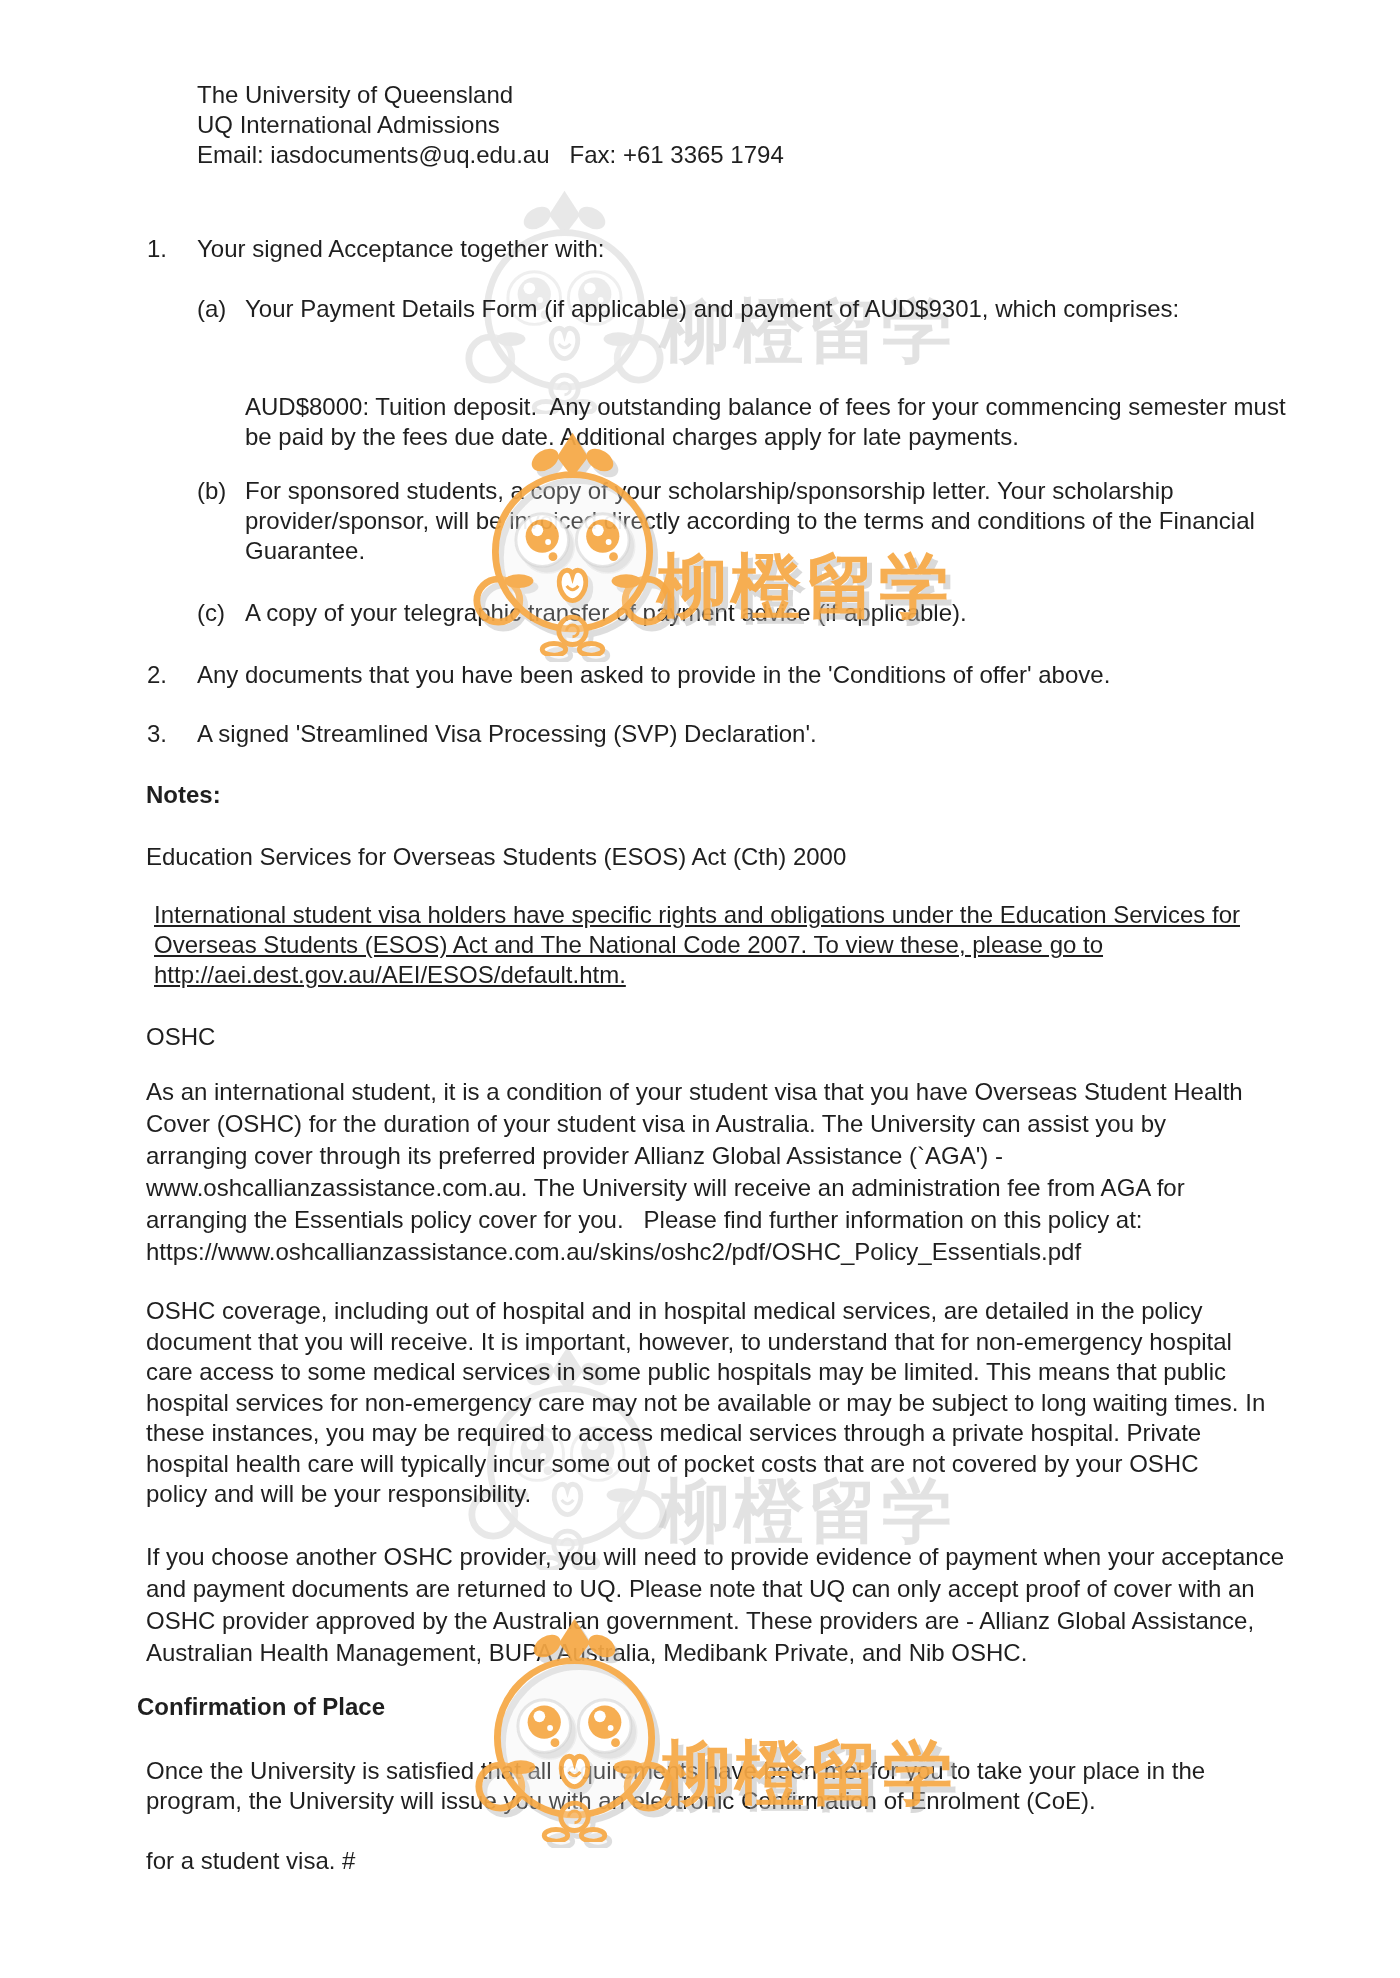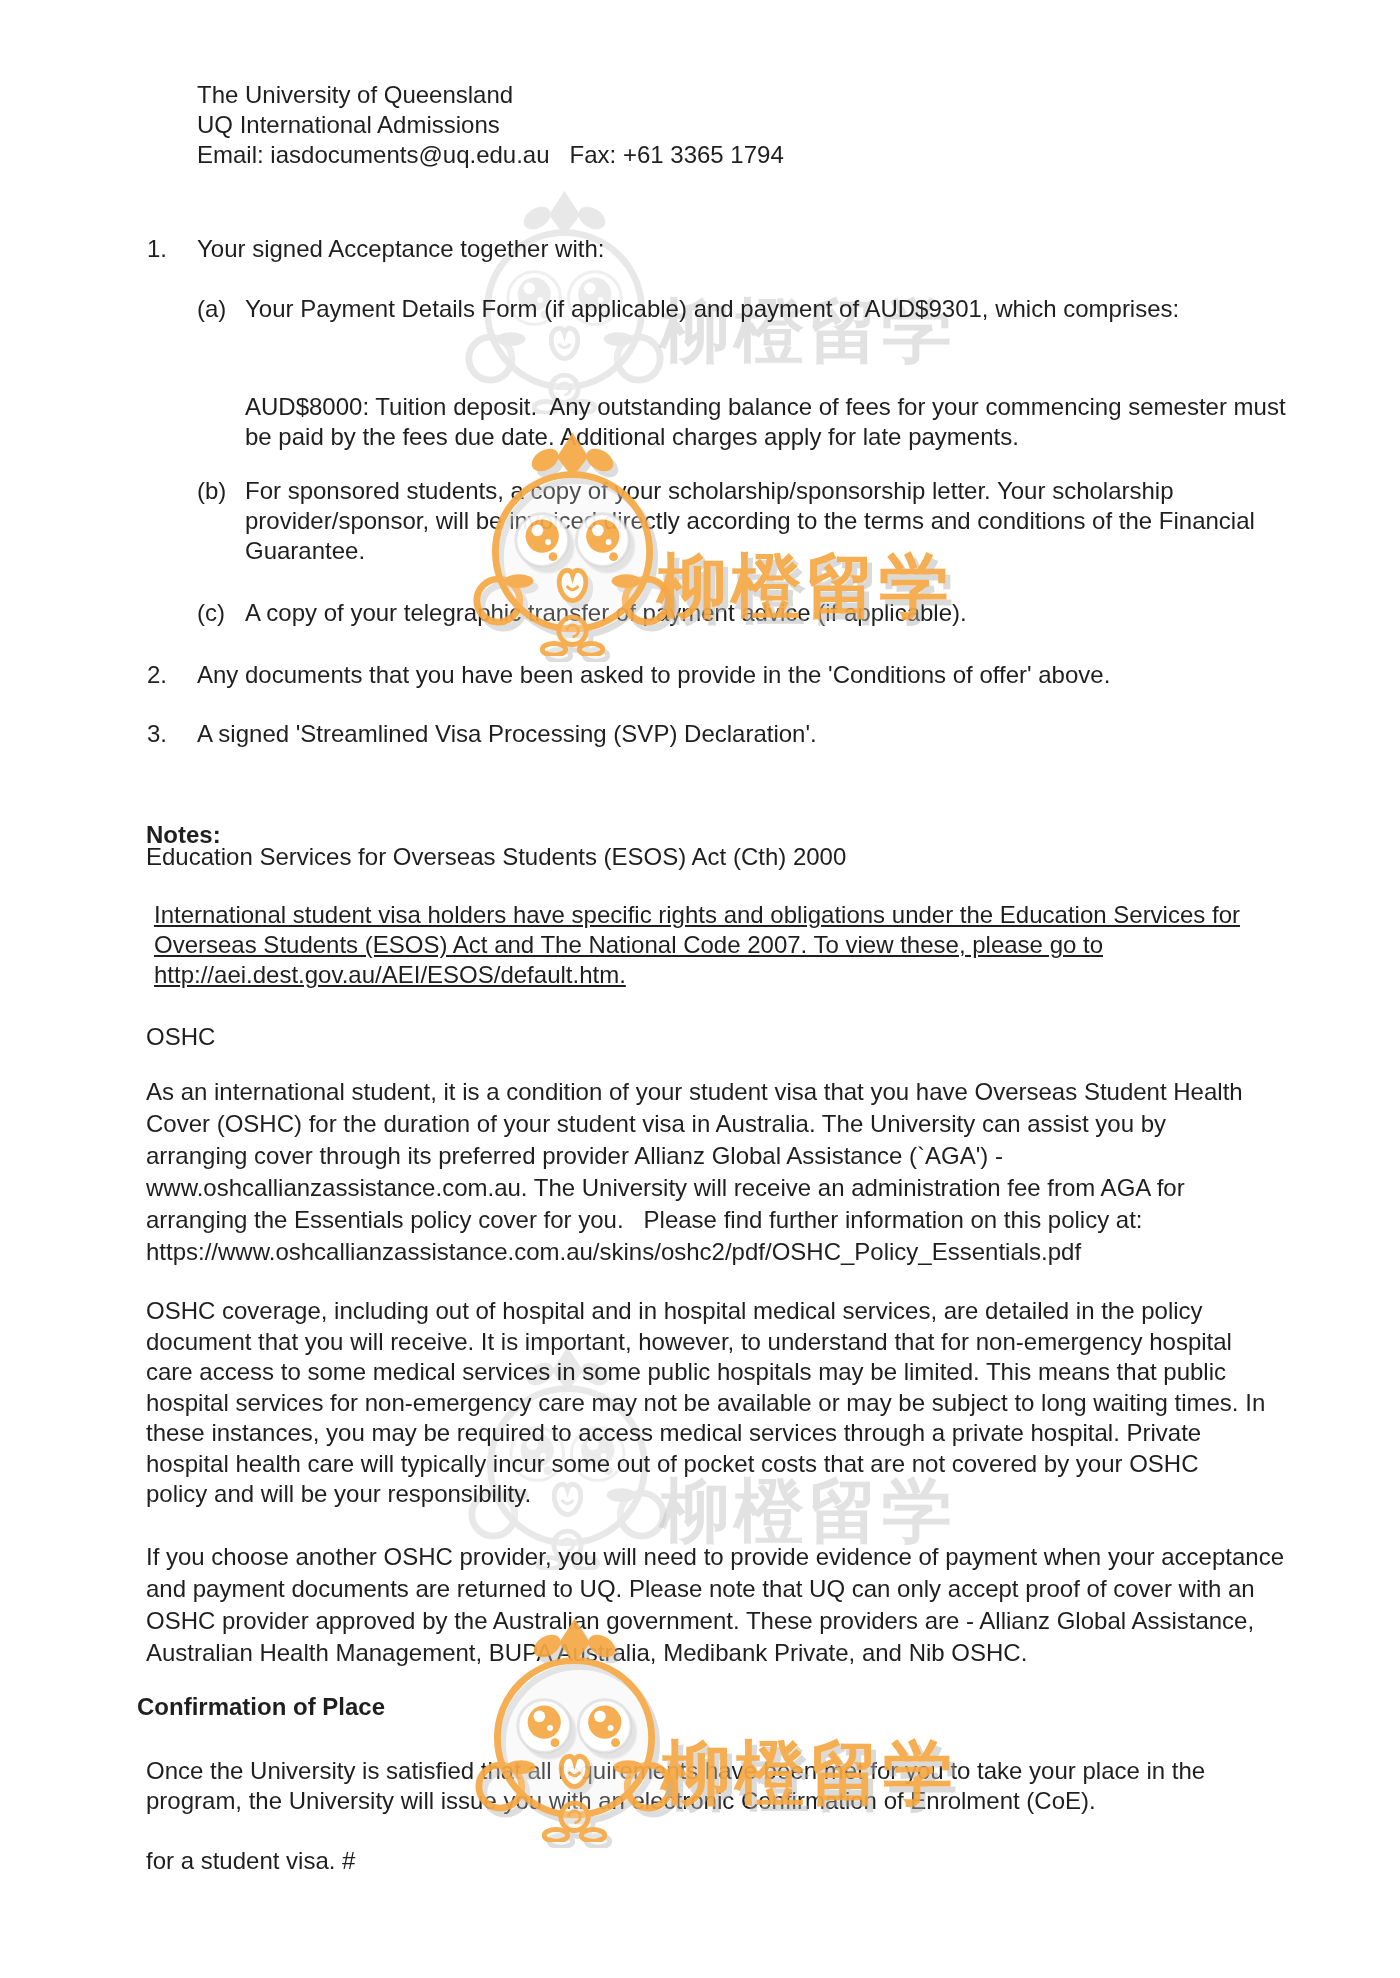--- a/index.html
+++ b/index.html
@@ -97,21 +97,21 @@
   <div id="letter-header" class="block" style="left:197px;top:80px"><div class="line">The University of Queensland</div><div class="line">UQ International Admissions</div><div class="line">Email: iasdocuments@uq.edu.au   Fax: +61 3365 1794</div></div>
 
   <div id="blocks">
       <div class="block" style="left: 197px; top: 234px;"><span class="marker" style="left: -50px;">1.</span><div class="line">Your signed Acceptance together with:</div></div>
       <div class="block" style="left: 245px; top: 294px;"><span class="marker" style="left: -48px;">(a)</span><div class="line">Your Payment Details Form (if applicable) and payment of AUD$9301, which comprises:</div></div>
       <div class="block" style="left: 245px; top: 352px; margin-top: 40px;"><div class="line">AUD$8000: Tuition deposit.  Any outstanding balance of fees for your commencing semester must</div><div class="line">be paid by the fees due date. Additional charges apply for late payments.</div></div>
       <div class="block" style="left: 245px; top: 476px;"><span class="marker" style="left: -48px;">(b)</span><div class="line">For sponsored students, a copy of your scholarship/sponsorship letter. Your scholarship</div><div class="line">provider/sponsor, will be invoiced directly according to the terms and conditions of the Financial</div><div class="line">Guarantee.</div></div>
       <div class="block" style="left: 245px; top: 598px;"><span class="marker" style="left: -48px;">(c)</span><div class="line">A copy of your telegraphic transfer of payment advice (if applicable).</div></div>
       <div class="block" style="left: 197px; top: 660px;"><span class="marker" style="left: -50px;">2.</span><div class="line">Any documents that you have been asked to provide in the 'Conditions of offer' above.</div></div>
       <div class="block" style="left: 197px; top: 719px;"><span class="marker" style="left: -50px;">3.</span><div class="line">A signed 'Streamlined Visa Processing (SVP) Declaration'.</div></div>
-      <div class="block bold" style="left: 146px; top: 820px;"><div class="line">Notes:</div></div>
+      <div class="block bold" style="left: 146px; top: 780px;"><div class="line">Notes:</div></div>
       <div class="block" style="left: 146px; top: 842px;"><div class="line">Education Services for Overseas Students (ESOS) Act (Cth) 2000</div></div>
       <div class="block" style="left: 154px; top: 900px; text-decoration: underline;"><div class="line">International student visa holders have specific rights and obligations under the Education Services for</div><div class="line">Overseas Students (ESOS) Act and The National Code 2007. To view these, please go to</div><div class="line">http://aei.dest.gov.au/AEI/ESOS/default.htm.</div></div>
       <div class="block" style="left: 146px; top: 1022px;"><div class="line">OSHC</div></div>
       <div class="block" style="left: 146px; top: 1076px; line-height: 32px;"><div class="line">As an international student, it is a condition of your student visa that you have Overseas Student Health</div><div class="line">Cover (OSHC) for the duration of your student visa in Australia. The University can assist you by</div><div class="line">arranging cover through its preferred provider Allianz Global Assistance (`AGA') -</div><div class="line">www.oshcallianzassistance.com.au. The University will receive an administration fee from AGA for</div><div class="line">arranging the Essentials policy cover for you.   Please find further information on this policy at:</div><div class="line">https://www.oshcallianzassistance.com.au/skins/oshc2/pdf/OSHC_Policy_Essentials.pdf</div></div>
       <div class="block" style="left: 146px; top: 1296px; line-height: 30.5px;"><div class="line">OSHC coverage, including out of hospital and in hospital medical services, are detailed in the policy</div><div class="line">document that you will receive. It is important, however, to understand that for non-emergency hospital</div><div class="line">care access to some medical services in some public hospitals may be limited. This means that public</div><div class="line">hospital services for non-emergency care may not be available or may be subject to long waiting times. In</div><div class="line">these instances, you may be required to access medical services through a private hospital. Private</div><div class="line">hospital health care will typically incur some out of pocket costs that are not covered by your OSHC</div><div class="line">policy and will be your responsibility.</div></div>
       <div class="block" style="left: 146px; top: 1541px; line-height: 32px;"><div class="line">If you choose another OSHC provider, you will need to provide evidence of payment when your acceptance</div><div class="line">and payment documents are returned to UQ. Please note that UQ can only accept proof of cover with an</div><div class="line">OSHC provider approved by the Australian government. These providers are - Allianz Global Assistance,</div><div class="line">Australian Health Management, BUPA Australia, Medibank Private, and Nib OSHC.</div></div>
       <div class="block bold" style="left: 137px; top: 1692px;"><div class="line">Confirmation of Place</div></div>
       <div class="block" style="left: 146px; top: 1756px;"><div class="line">Once the University is satisfied that all requirements have been met for you to take your place in the</div><div class="line">program, the University will issue you with an electronic Confirmation of Enrolment (CoE).</div></div>
       <div class="block" style="left: 146px; top: 1846px;"><div class="line">for a student visa. #</div></div>
     </div>

